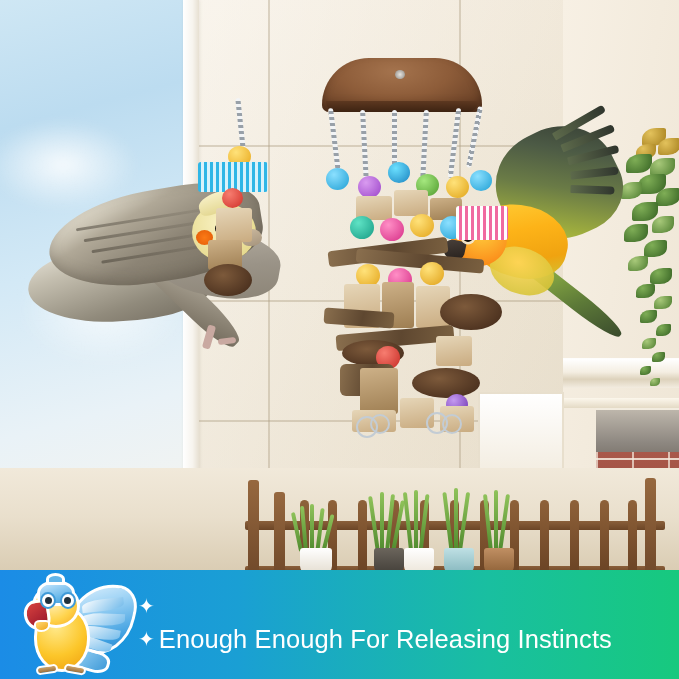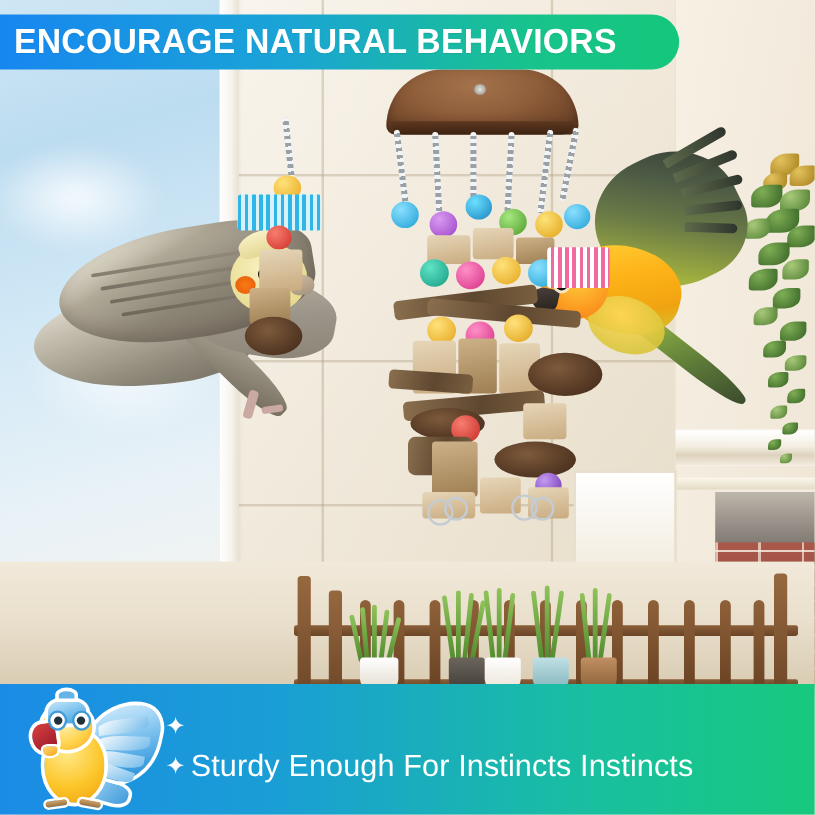--- a/index.html
+++ b/index.html
@@ -447,23 +447,20 @@
       <div class="sblock wood" style="left:140px;top:348px;width:34px;height:26px;"></div>
       <div class="sblock wood" style="left:52px;top:352px;width:44px;height:22px;"></div>
 
       <div class="ring" style="left:56px;top:358px;width:22px;height:22px;"></div>
       <div class="ring" style="left:70px;top:356px;width:20px;height:20px;"></div>
       <div class="ring" style="left:126px;top:354px;width:22px;height:22px;"></div>
       <div class="ring" style="left:142px;top:356px;width:20px;height:20px;"></div>
     </div>
   </div>
 
-  <div class="top-banner">
-    <div class="top-banner-text">ENCOURAGE NATURAL BEHAVIORS</div>
-  </div>
 
   <div class="bottom-banner">
 
     <div class="mascot">
       <div class="m-wing-back">
         <div class="m-wing-feather" style="left:8px;top:14px;width:42px;height:12px;transform:rotate(-18deg);"></div>
         <div class="m-wing-feather" style="left:10px;top:28px;width:44px;height:12px;transform:rotate(-10deg);"></div>
         <div class="m-wing-feather" style="left:10px;top:42px;width:42px;height:12px;transform:rotate(-2deg);"></div>
         <div class="m-wing-feather" style="left:8px;top:54px;width:38px;height:11px;transform:rotate(8deg);"></div>
       </div>
@@ -481,18 +478,18 @@
       <div class="m-eye-w" style="left:50px;top:20px;"></div>
       <div class="m-eye-p" style="left:54px;top:25px;"></div>
     </div>
 
     <div class="bullets">
       <div class="bullet-row">
         <span class="bullet-star">✦</span>
       </div>
       <div class="bullet-row">
         <span class="bullet-star">✦</span>
-        <span class="bullet-text">Sturdy Enough For Instincts Instincts</span>
+        <span class="bullet-text">Enough Enough For Releasing Instincts</span>
       </div>
     </div>
   </div>
 
 </div>
 
 </body></html>

